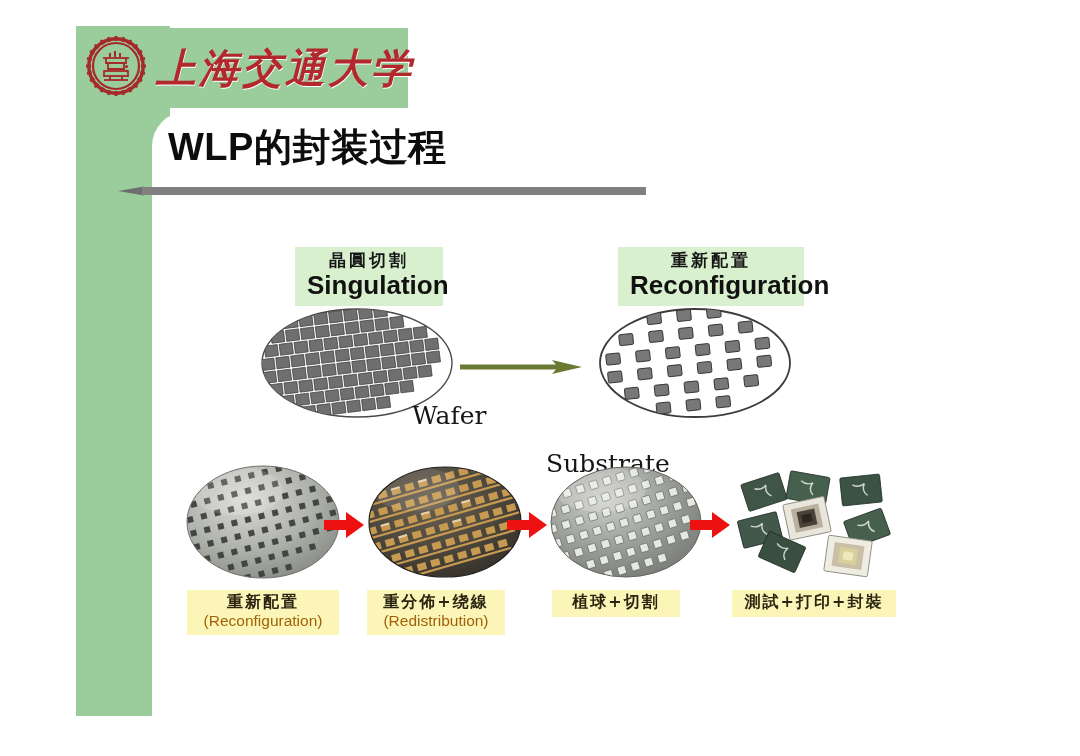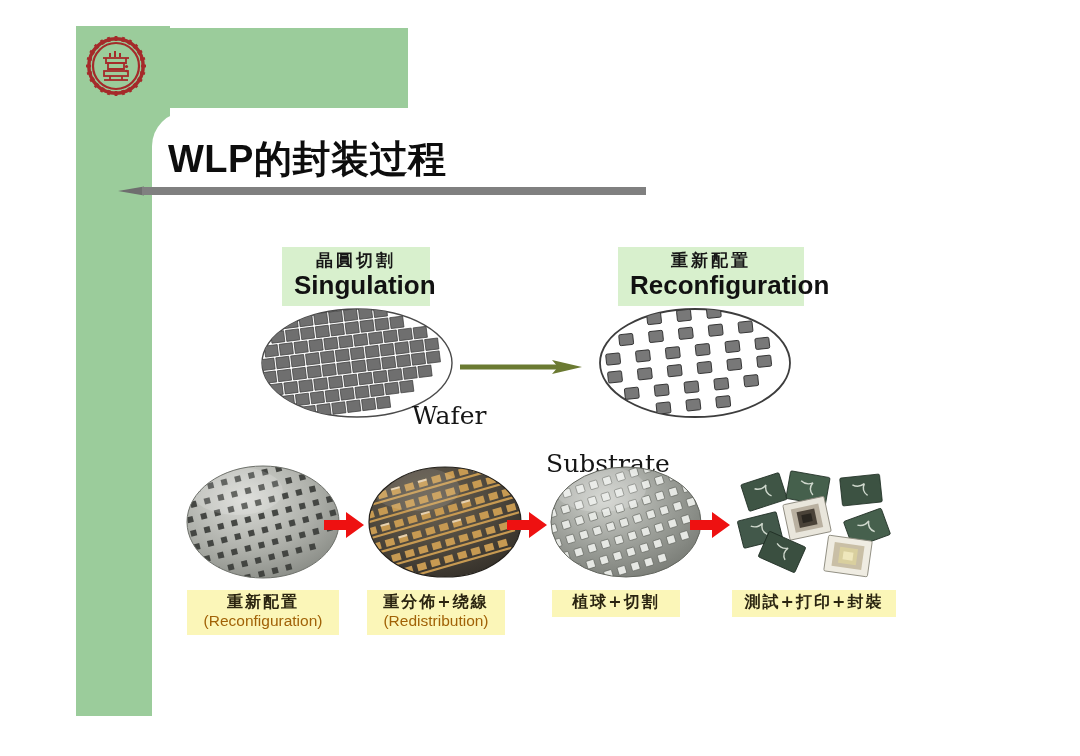--- a/index.html
+++ b/index.html
@@ -94,21 +94,21 @@
     line-height: 1.1;
     margin-top: 1px;
     text-shadow: 0.5px 0.5px 0 #ffffff;
     white-space: nowrap;
   }
 
   
   .slide-title {
     position: absolute;
     left: 168px;
-    top: 134px;
+    top: 122px;
     font-size: 38px;
     font-weight: bold;
     color: #0d0d0d;
     letter-spacing: 0.5px;
     white-space: nowrap;
   }
 
   
   .title-rule {
     position: absolute;
@@ -143,21 +143,21 @@
     letter-spacing: 3px;
     display: block;
   }
   .cap-green .en {
     font-size: 26px;
     font-weight: bold;
     color: #111111;
     display: block;
     margin-top: 1px;
   }
-  #cap-singulation { left: 130px; top: 32px; width: 148px; }
+  #cap-singulation { left: 143px; top: 32px; width: 148px; }
   #cap-reconfig    { left: 466px; top: 32px; width: 186px; }
 
   
   .cap-yellow {
     position: absolute;
     background: #fbf6b8;
     text-align: center;
     padding: 3px 8px 5px 8px;
     box-sizing: border-box;
     line-height: 1.18;
@@ -258,20 +258,21 @@
             <rect x="23" y="17" width="2" height="4"></rect>
             <rect x="28" y="15" width="2" height="6"></rect>
             <rect x="33" y="17" width="2" height="4"></rect>
             <circle cx="40.5" cy="30.5" r="1.6"></circle>
             <circle cx="40.5" cy="35" r="1.3"></circle>
           </g>
         </g>
       </svg>
     </div>
     <div class="logo-cn">
+      <span class="logo-cn-main">上海交通大学</span>
     </div>
   </div>
 
   <div class="slide-title">WLP的封装过程</div>
 
   <svg class="title-rule" viewBox="0 0 528 12" xmlns="http://www.w3.org/2000/svg" preserveAspectRatio="none">
     <path d="M0 6 L26 1.5 L26 10.5 Z" fill="#6e6e6e"></path>
     <rect x="24" y="2" width="504" height="8" fill="#808080"></rect>
   </svg>
 

